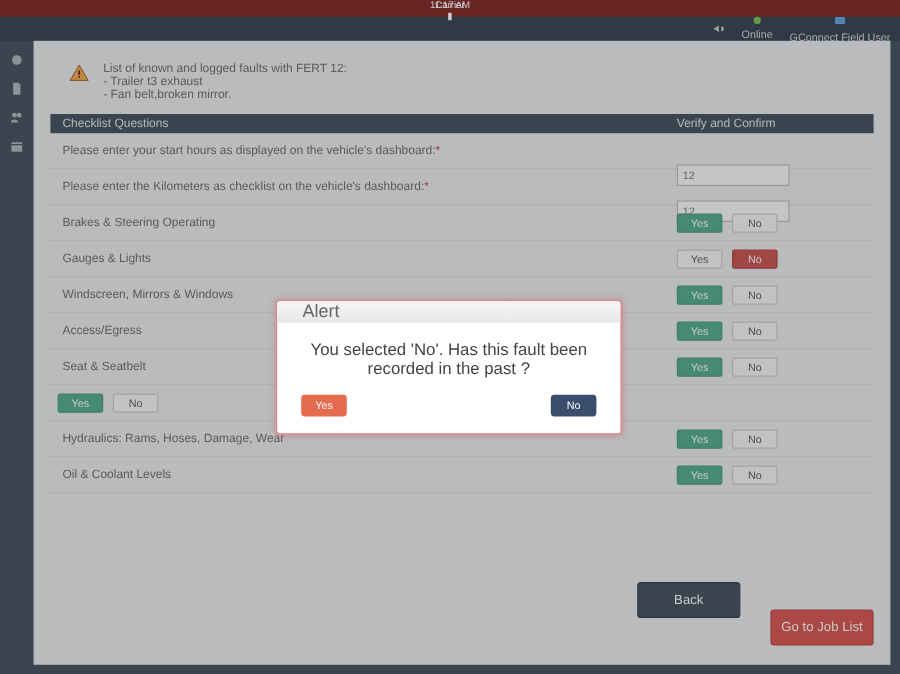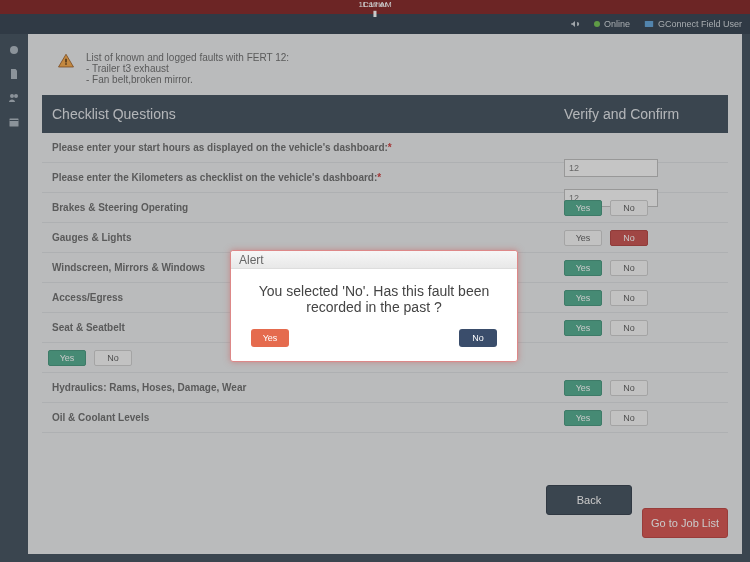--- a/index.html
+++ b/index.html
@@ -26,21 +26,21 @@
     height: 20px;
     background: #2c3a48;
     display: flex;
     align-items: center;
     justify-content: flex-end;
     color: #d0d6dc;
     font-size: 9px;
     padding-right: 8px;
     gap: 14px;
   }
-  .topbar .item { display: flex; align-items: center; gap: 4px; }
+  .topbar .item { display: flex; align-items: center; gap: 4px; flex-direction: column; }
   .dot { width: 6px; height: 6px; border-radius: 50%; display: inline-block; }
   .dot.green { background: #6dbf4a; }
   .leftnav {
     position: absolute;
     left: 0; top: 34px;
     width: 28px; bottom: 0;
     background: #3a4856;
     display: flex; flex-direction: column;
     align-items: center;
     padding-top: 10px;
@@ -70,36 +70,36 @@
     margin-bottom: 10px;
     font-size: 10px;
     color: #666;
   }
   .faults svg { width: 20px; height: 18px; }
   .table { width: 100%; }
   .table .hdr {
     display: flex;
     background: #3a4856;
     color: #e0e4e8;
-    font-size: 14px;
-    height: 38px;
+    font-size: 10px;
+    height: 16px;
     align-items: center;
     gap: 32px;
   }
   .table .hdr .c1 { flex: 1; padding-left: 10px; }
   .table .hdr .c2 { width: 170px; padding-left: 6px; }
   .row {
     display: flex;
     align-items: center;
     height: 30px;
     border-bottom: 1px solid #dadde0;
     font-size: 10px;
     color: #666;
   }
-  .row .c1 { flex: 1; padding-left: 10px; font-weight: bold; }
+  .row .c1 { flex: 1; padding-left: 10px; }
   .row .c2 { width: 170px; display: flex; align-items: center; gap: 8px; padding-left: 6px; }
   .row .c2 input {
     width: 94px; height: 18px;
     border: 1px solid #bbb;
     background: #fafafa;
     font-size: 9px;
     padding: 0 4px;
     color: #bbb;
     margin-top: 40px;
   }
@@ -113,21 +113,21 @@
     align-items: center; justify-content: center;
     cursor: pointer;
   }
   .btn-sm.yes { background: #4aa88a; color: #fff; border-color: #3f9379; }
   .btn-sm.no { background: #f5f5f5; color: #555; }
   .btn-sm.no.red { background: #c74a47; color: #fff; border-color: #b03c39; }
   .btn-sm.yes.plain { background: #f5f5f5; color: #555; border-color: #ccc; }
   .footer {
     position: absolute;
     right: 14px; bottom: 16px;
-    display: flex; gap: 10px; padding-left: 32px;
+    display: flex; gap: 25px; padding-left: 32px;
   }
   .btn-lg {
     width: 86px; height: 30px;
     font-size: 11px;
     color: #fff;
     display: flex; align-items: center; justify-content: center;
     border-radius: 3px;
     cursor: pointer;
   }
   .btn-lg.back { background: #3a4856; border: 1px solid #2b3744; }
@@ -142,23 +142,23 @@
     left: 230px; top: 250px;
     width: 288px;
     background: #fff;
     border: 1px solid #d88;
     border-radius: 3px;
     box-shadow: 0 0 6px rgba(200,90,90,0.55);
   }
   .modal .m-hdr {
     height: 18px;
     background: linear-gradient(#f6f6f6,#e8e8e8);
-    font-size: 12px;
+    font-size: 15px;
     color: #666;
-    padding-left: 8px;
+    padding-left: 21px;
     display: flex; align-items: center;
     border-bottom: 1px solid #ddd;
     border-radius: 3px 3px 0 0;
   }
   .modal .m-body {
     padding: 14px 10px 0 10px;
     font-size: 14px;
     color: #444;
     text-align: center;
   }

